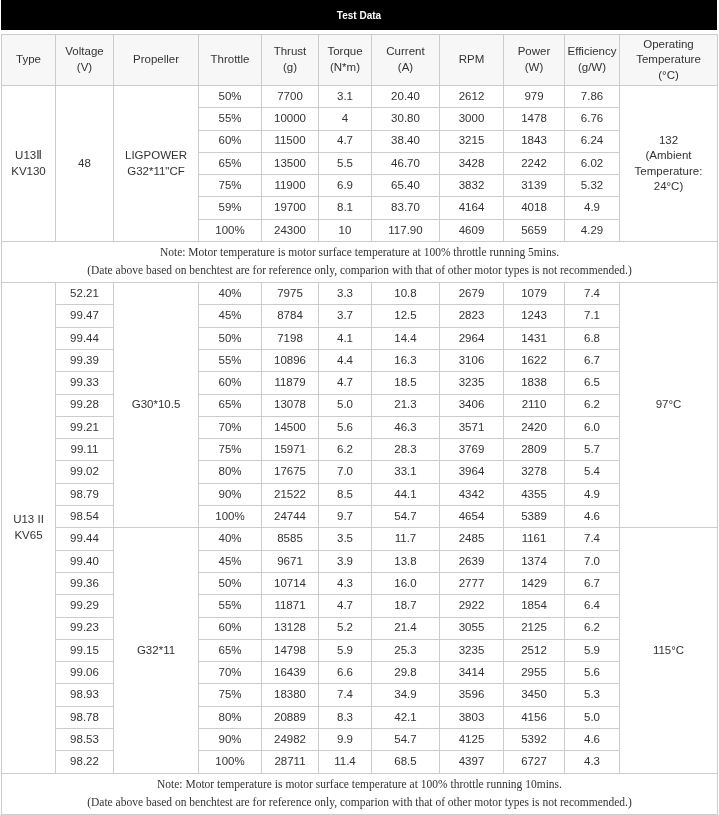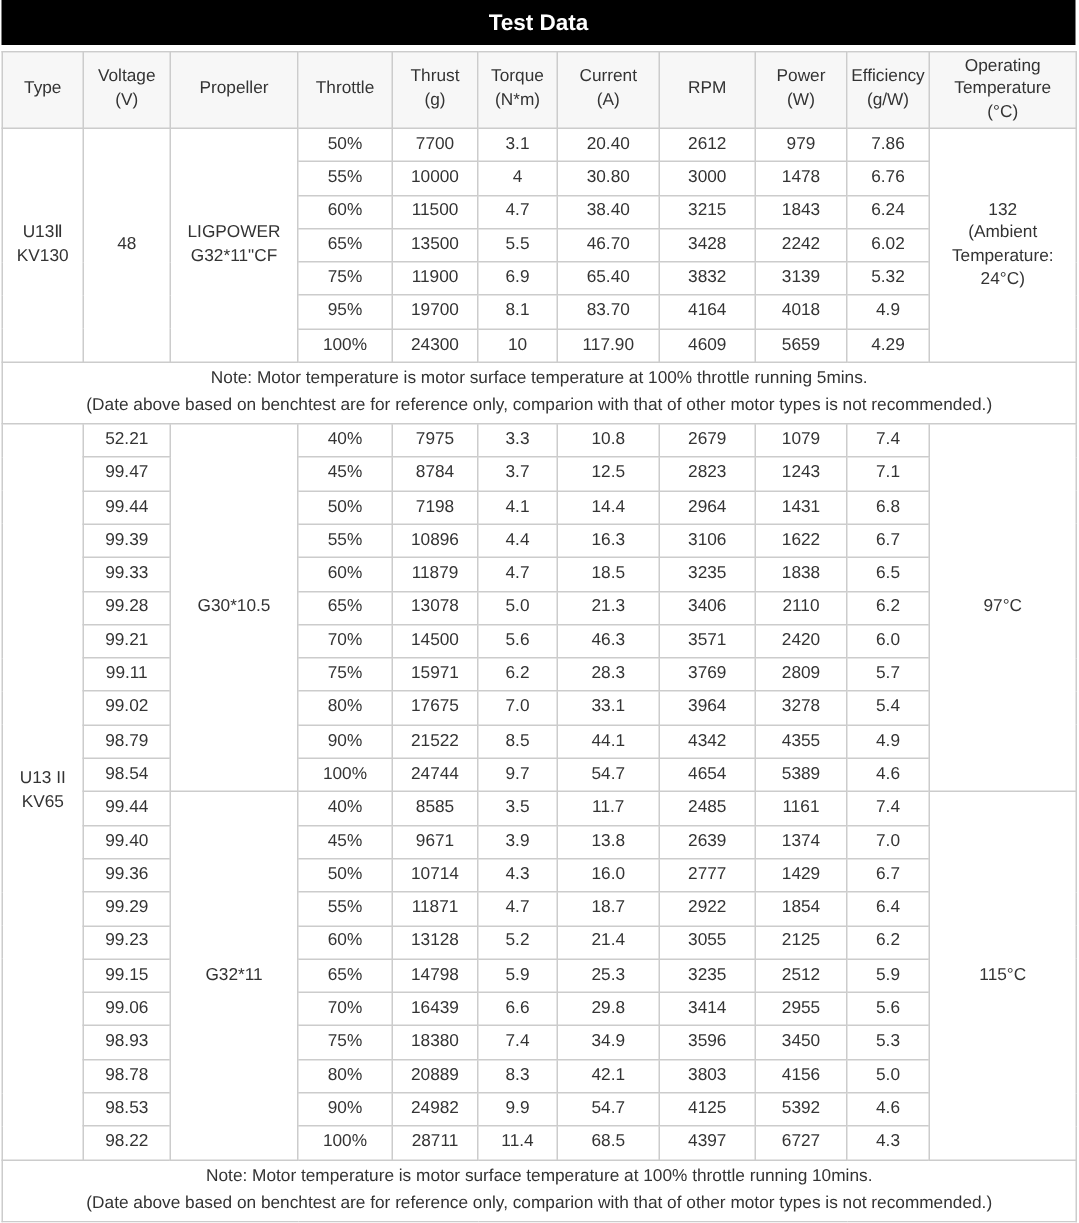--- a/index.html
+++ b/index.html
@@ -14,21 +14,21 @@
     padding-top: 0;
   }
   .title-bar {
     width: 716px;
     height: 30px;
     background: #000000;
     color: #ffffff;
     display: flex;
     align-items: center;
     justify-content: center;
-    font-size: 15px;
+    font-size: 10px;
     font-weight: bold;
     margin-bottom: 4px;
   }
   table.spec {
     border-collapse: collapse;
     table-layout: fixed;
     width: 716px;
     font-size: 11.5px;
     color: #333333;
   }
@@ -51,20 +51,21 @@
     height: 21.3px;
     background: #ffffff;
   }
   table.spec td.pre {
     white-space: pre-line;
   }
   table.spec td.note {
     height: 40px;
     white-space: pre-line;
     line-height: 1.55;
+    font-family: Liberation Serif, serif;
   }
 </style>
 </head>
 <body>
 
 <div class="page">
   <div class="title-bar">
     <span>Test Data</span>
   </div>
 
@@ -154,21 +155,21 @@
         <tr>
           <td>75%</td>
           <td>11900</td>
           <td>6.9</td>
           <td>65.40</td>
           <td>3832</td>
           <td>3139</td>
           <td>5.32</td>
         </tr>
         <tr>
-          <td>95%</td>
+          <td>59%</td>
           <td>19700</td>
           <td>8.1</td>
           <td>83.70</td>
           <td>4164</td>
           <td>4018</td>
           <td>4.9</td>
         </tr>
         <tr>
           <td>100%</td>
           <td>24300</td>

